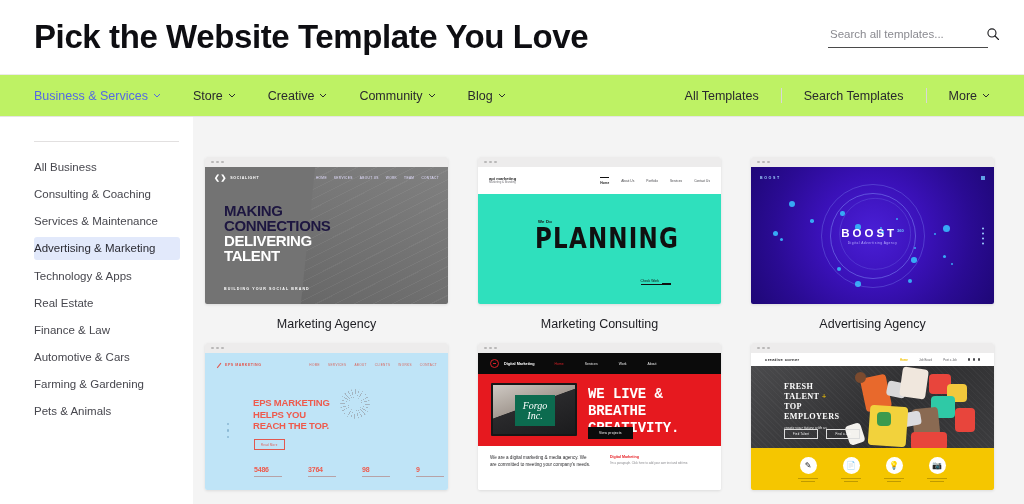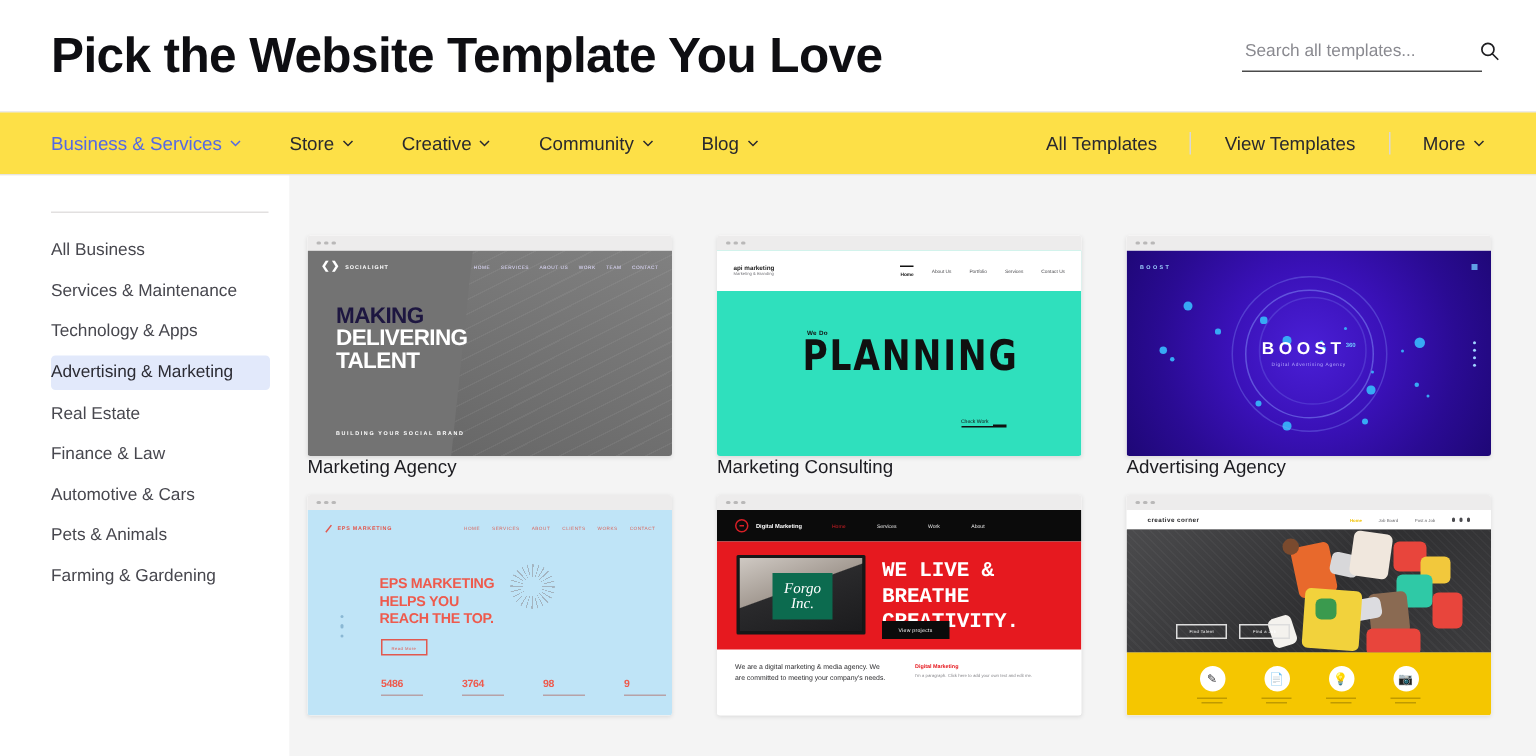--- a/index.html
+++ b/index.html
@@ -38,21 +38,21 @@
   .search-input::placeholder{ color:#8a8a90; }
   .search-icon{ width:14px; height:14px; flex:0 0 14px; display:block; }
 
   
   .navbar{
     height:43px;
     border-top:1px solid #eceaea;
     border-bottom:1px solid #e6e4e4;
     display:flex; align-items:center; justify-content:space-between;
     padding:0 34px;
-    background:#fde047;
+    background:#bef264;
   }
   .nav-left, .nav-right{ display:flex; align-items:center; }
   .nav-item{
     font-size:12.5px; color:#29292e;
     margin-right:32px; white-space:nowrap;
     display:flex; align-items:center; cursor:pointer;
   }
   .nav-item:last-child{ margin-right:0; }
   .nav-item.active{ color:#5468e4; }
   .caret{ margin-left:5px; display:inline-block; }
@@ -116,21 +116,21 @@
     height:10px; background:#edecec;
     display:flex; align-items:center; padding-left:6px; gap:2.5px;
   }
   .chrome i{
     width:2.5px; height:2.5px; border-radius:50%;
     background:#b9b8b8; display:block;
   }
   .shot{ height:137px; width:100%; position:relative; overflow:hidden; }
   .card-label{
     font-size:12.5px; color:#1c1c21;
-    white-space:nowrap;
+    margin-top:13px; white-space:nowrap;text-align:center;
   }
 
   
   .mk-soc{ background:#737373; height:100%; position:relative; }
   .mk-soc .lap{
     position:absolute; right:-10px; top:0; width:150px; height:100%;
     background:
       repeating-linear-gradient(-28deg, rgba(255,255,255,0.055) 0 1px, transparent 1px 9px),
       linear-gradient(200deg, rgba(255,255,255,0.10), rgba(0,0,0,0.10));
     transform:skewX(-6deg);
@@ -453,21 +453,21 @@
       </span>
     </div>
   </div>
 
   <div class="nav-right">
     <div class="nav-item">
       <span>All Templates</span>
     </div>
     <div class="nav-sep"></div>
     <div class="nav-item">
-      <span>View Templates</span>
+      <span>Search Templates</span>
     </div>
     <div class="nav-sep"></div>
     <div class="nav-item">
       <span>More</span>
       <span class="caret">
         <svg width="8" height="5" viewBox="0 0 8 5" fill="none" stroke="#29292e" stroke-width="1">
             <path d="M1 1l3 3 3-3"></path>
           </svg>
       </span>
     </div>
@@ -476,42 +476,45 @@
 
 <div class="content">
 
   <aside class="sidebar">
     <div class="sidebar-rule"></div>
 
     <div class="side-item">
       <span>All Business</span>
     </div>
     <div class="side-item">
+      <span>Consulting &amp; Coaching</span>
+    </div>
+    <div class="side-item">
       <span>Services &amp; Maintenance</span>
+    </div>
+    <div class="side-item active">
+      <span>Advertising &amp; Marketing</span>
     </div>
     <div class="side-item">
       <span>Technology &amp; Apps</span>
     </div>
-    <div class="side-item active">
-      <span>Advertising &amp; Marketing</span>
-    </div>
     <div class="side-item">
       <span>Real Estate</span>
     </div>
     <div class="side-item">
       <span>Finance &amp; Law</span>
     </div>
     <div class="side-item">
       <span>Automotive &amp; Cars</span>
     </div>
     <div class="side-item">
+      <span>Farming &amp; Gardening</span>
+    </div>
+    <div class="side-item">
       <span>Pets &amp; Animals</span>
-    </div>
-    <div class="side-item">
-      <span>Farming &amp; Gardening</span>
     </div>
   </aside>
 
   <main class="grid-area">
     <div class="grid">
 
       <div class="card">
         <div class="browser">
           <div class="chrome">
             <i></i>
@@ -530,20 +533,21 @@
                   <span>HOME</span>
                   <span>SERVICES</span>
                   <span>ABOUT US</span>
                   <span>WORK</span>
                   <span>TEAM</span>
                   <span>CONTACT</span>
                 </div>
               </div>
               <div class="head">
                 <span class="l">MAKING</span>
+                <span class="l">CONNECTIONS</span>
                 <span class="l w">DELIVERING</span>
                 <span class="l w">TALENT</span>
               </div>
               <div class="tag">BUILDING YOUR SOCIAL BRAND</div>
             </div>
           </div>
         </div>
         <div class="card-label">Marketing Agency</div>
       </div>
 
@@ -764,20 +768,27 @@
                 <span class="ppl" style="left:178px;top:8px;width:22px;height:20px;background:#e8453c;"></span>
                 <span class="ppl" style="left:196px;top:18px;width:20px;height:18px;background:#f2c83c;"></span>
                 <span class="ppl" style="left:180px;top:30px;width:24px;height:22px;background:#2fc9a6;"></span>
                 <span class="ppl" style="left:204px;top:42px;width:20px;height:24px;background:#e8453c;"></span>
                 <span class="ppl" style="left:162px;top:42px;width:26px;height:28px;background:#8a6a52;transform:rotate(-6deg);"></span>
                 <span class="ppl" style="left:150px;top:46px;width:20px;height:14px;background:#dcdce0;transform:rotate(-10deg);"></span>
                 <span class="ppl" style="left:118px;top:40px;width:38px;height:40px;background:#f2d23c;transform:rotate(4deg);"></span>
                 <span class="ppl" style="left:126px;top:46px;width:14px;height:14px;background:#3a9a4e;"></span>
                 <span class="ppl" style="left:96px;top:58px;width:16px;height:20px;background:#f4f2ee;transform:rotate(-18deg);"></span>
                 <span class="ppl" style="left:160px;top:66px;width:36px;height:18px;background:#e8453c;"></span>
+                <div class="txt">
+                  <span class="l">FRESH</span>
+                  <span class="l"><span>TALENT</span> <span class="plus">+</span></span>
+                  <span class="l">TOP</span>
+                  <span class="l">EMPLOYERS</span>
+                  <span class="sub">create your future with us</span>
+                </div>
                 <div class="btns">
                   <span>Find Talent</span>
                   <span>Find a Job</span>
                 </div>
               </div>
               <div class="yel">
                 <div class="ic">
                   <div class="c">✎</div>
                   <span class="lb"></span>
                   <span class="lb2"></span>

